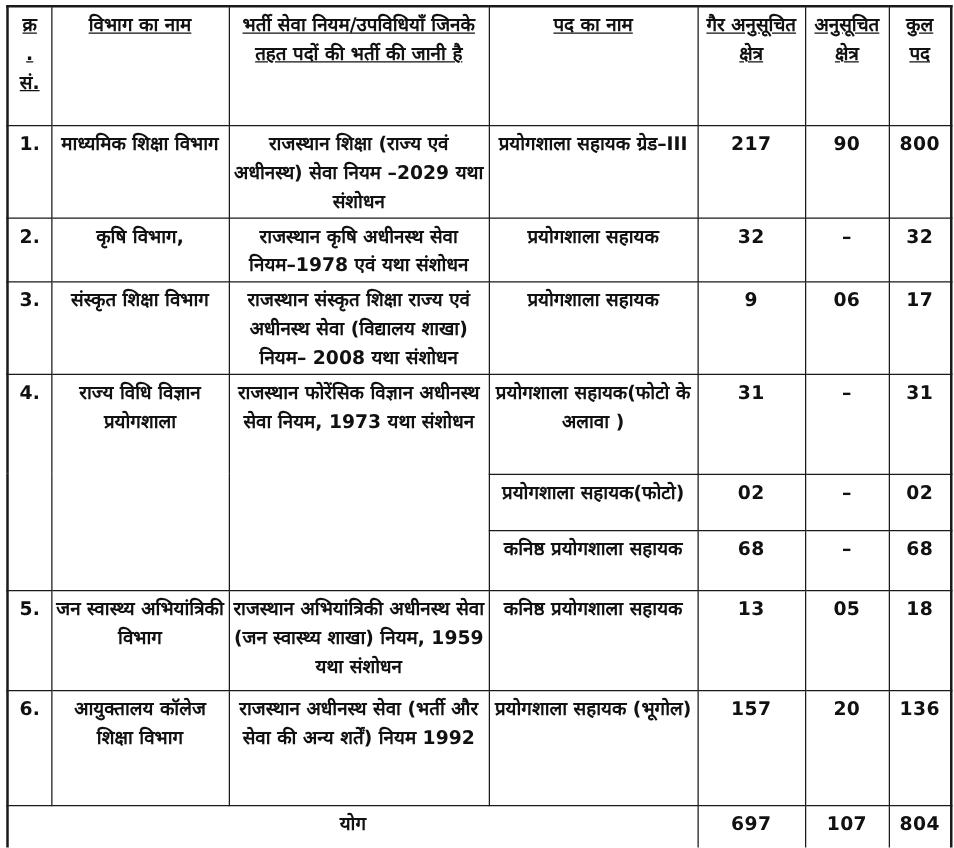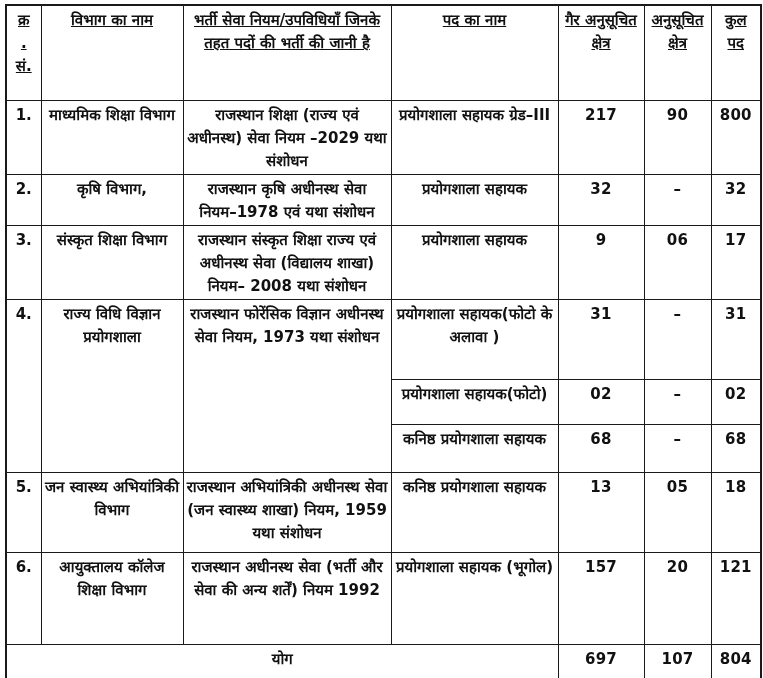--- a/index.html
+++ b/index.html
@@ -143,21 +143,21 @@
       <td class="num">18</td>
     </tr>
 
     <tr class="h-r6">
       <td>6.</td>
       <td>आयुक्तालय कॉलेज शिक्षा विभाग</td>
       <td>राजस्थान अधीनस्थ सेवा (भर्ती और सेवा की अन्य शर्तें) नियम 1992</td>
       <td>प्रयोगशाला सहायक (भूगोल)</td>
       <td class="num">157</td>
       <td class="num">20</td>
-      <td class="num">121</td>
+      <td class="num">136</td>
     </tr>
 
     <tr class="h-foot">
       <td colspan="4">योग</td>
       <td class="num">697</td>
       <td class="num">107</td>
       <td class="num">804</td>
     </tr>
   </tbody>
 </table>

